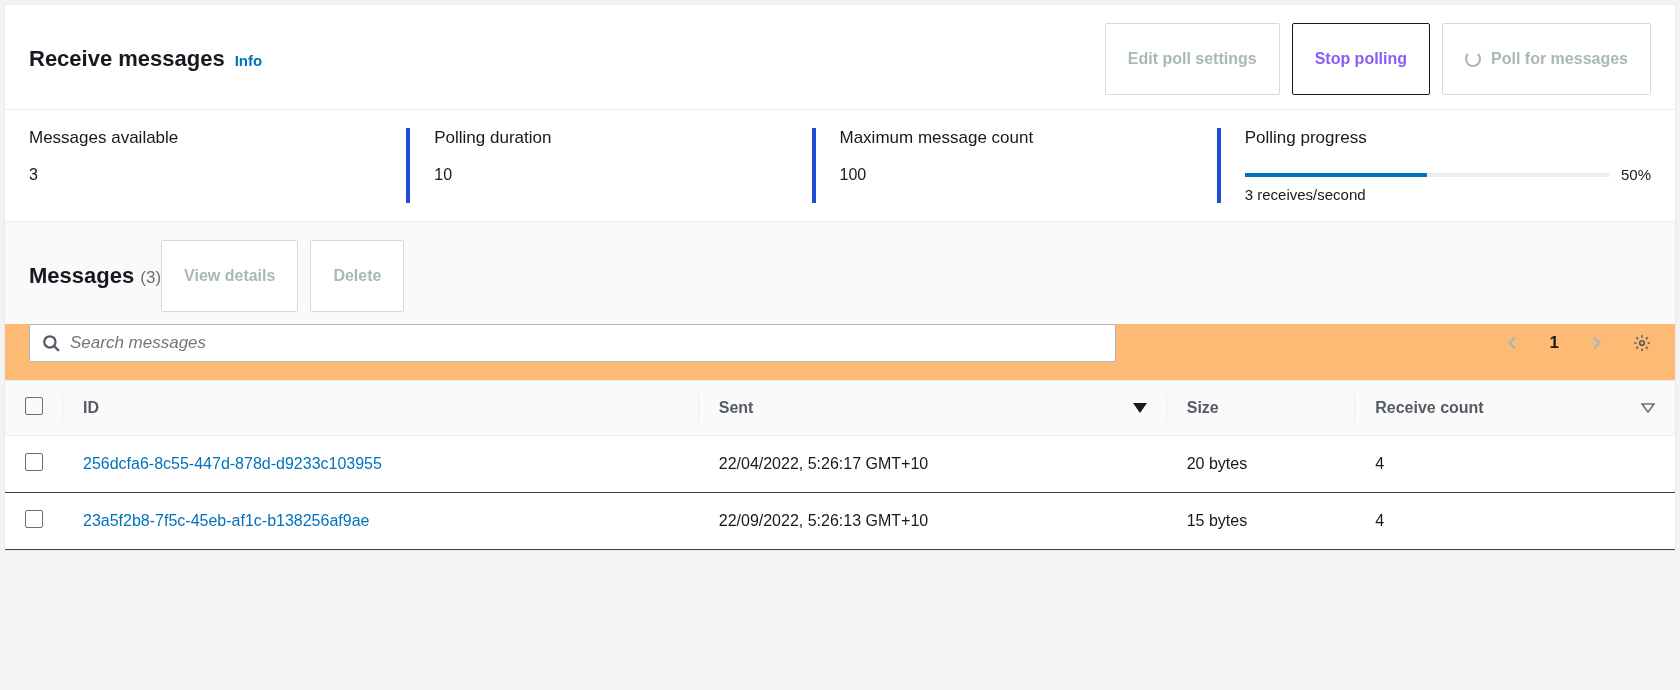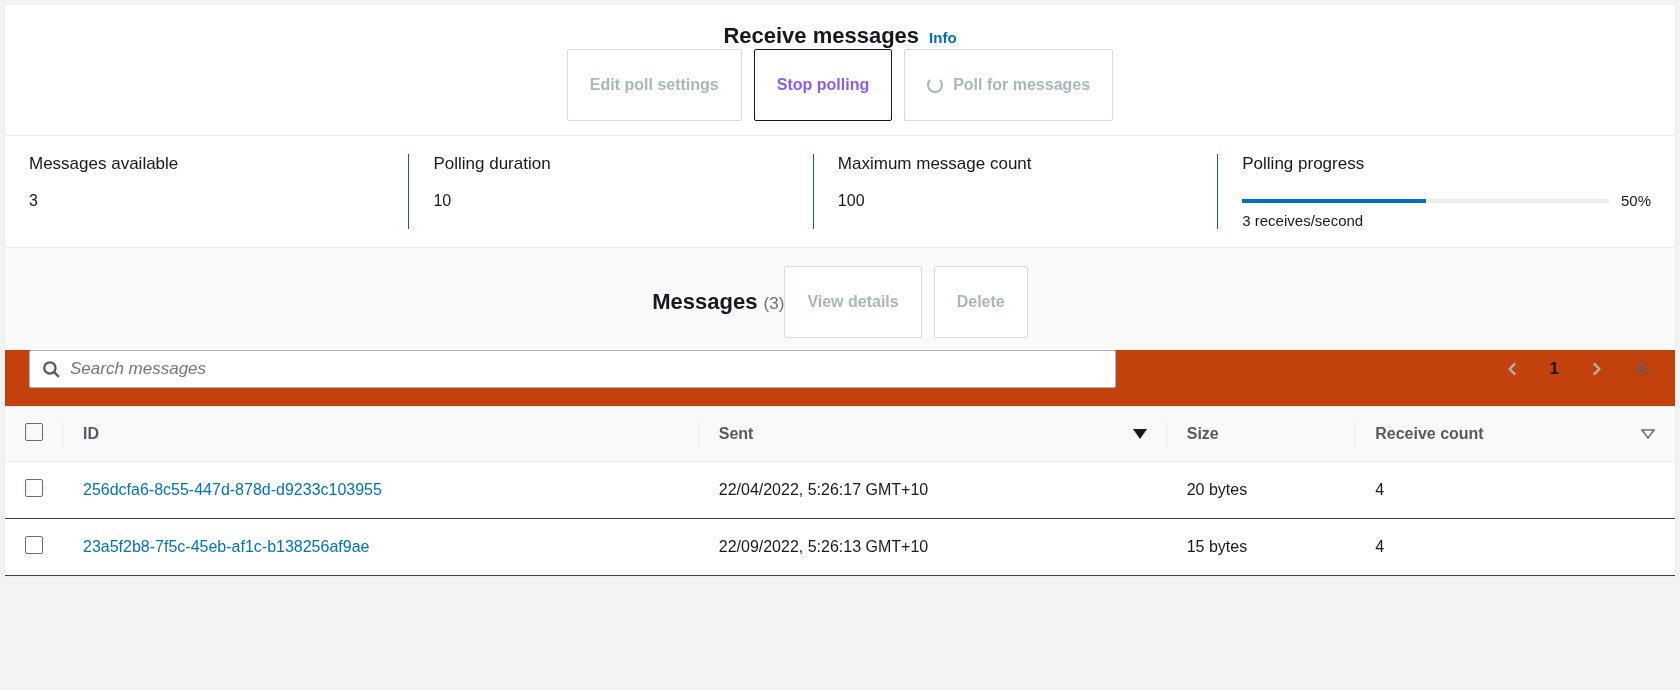--- a/index.html
+++ b/index.html
@@ -12,21 +12,20 @@
   .panel {
     background: #fff;
     border: 1px solid #eaeded;
     margin: 4px;
   }
   .panel-header {
     display: flex;
     align-items: center;
     justify-content: space-between;
     padding: 18px 24px 14px 24px;
-    flex-direction: column;
   }
   .panel-title {
     font-size: 22px;
     font-weight: 700;
     display: flex;
     align-items: baseline;
     gap: 10px;
   }
   .info-link {
     color: #0073bb;
@@ -64,21 +63,21 @@
   }
 
   .stats {
     display: flex;
     border-top: 1px solid #eaeded;
     padding: 18px 0;
   }
   .stat {
     flex: 1;
     padding: 0 24px;
-    border-right: 1px solid #1d4ed8;
+    border-right: 4px solid #1d4ed8;
   }
   .stat:last-child { border-right: none; flex: 1.15; }
   .stat-label {
     font-size: 17px;
     color: #16191f;
     margin-bottom: 18px;
     font-weight: 400;
   }
   .stat-value { font-size: 16px; color: #16191f; }
   .progress-row { display:flex; align-items:center; gap:12px; }
@@ -92,35 +91,35 @@
     position:absolute; left:0; top:0; height:100%;
     background:#0073bb;
   }
   .progress-pct { font-size: 15px; }
   .progress-sub { margin-top: 3px; font-size: 15px; }
 
   .subheader {
     background: #fafafa;
     padding: 18px 24px 12px 24px;
     display:flex;
-    justify-content: center;
+    justify-content: flex-start;
     align-items:center;
     border-top: 1px solid #eaeded;
   }
   .sub-title {
     font-size: 22px;
     font-weight: 700;
   }
   .sub-count {
     font-size: 17px;
     font-weight: 400;
     color: #687078;
   }
   .toolbar-row {
-    background:#c2410c;
+    background:#fdba74;
     padding: 0 24px 18px 24px;
     display: flex;
     justify-content: space-between;
     align-items: center;
     gap: 24px;
   }
   .search-wrap {
     flex: 0 0 67%;
     display:flex;
     align-items:center;

